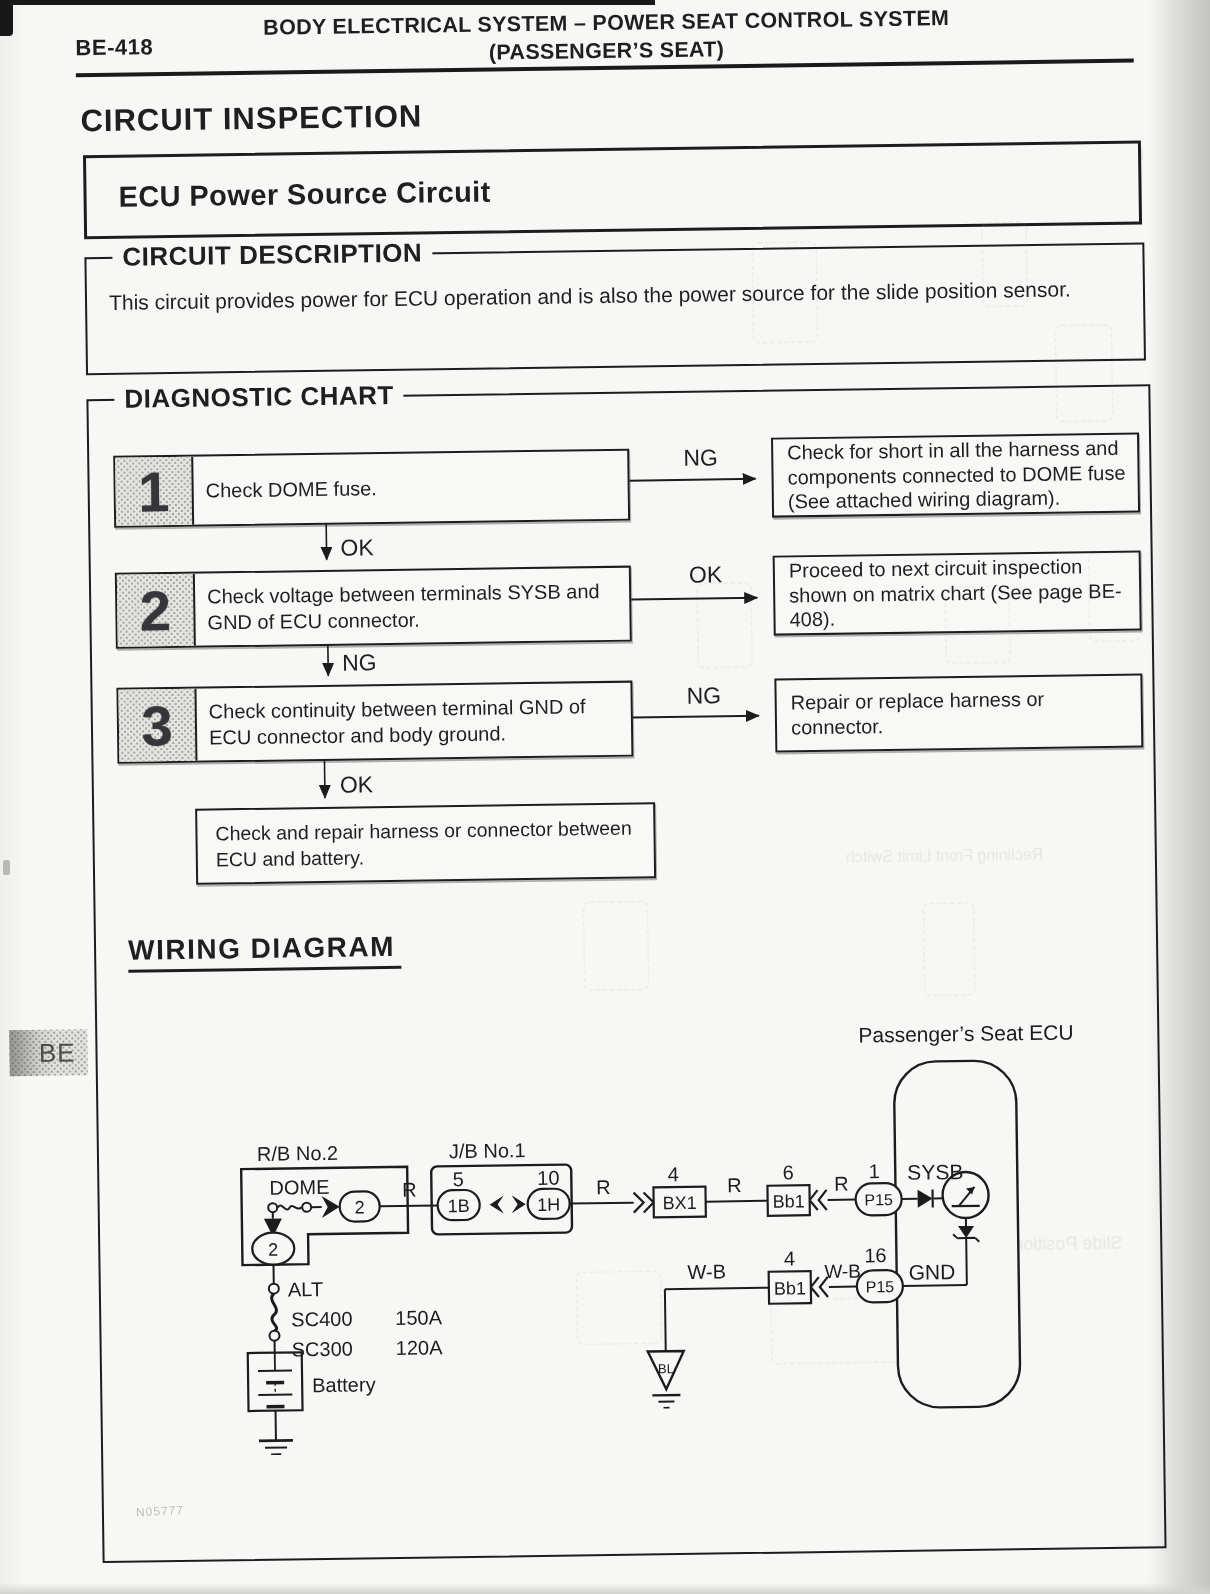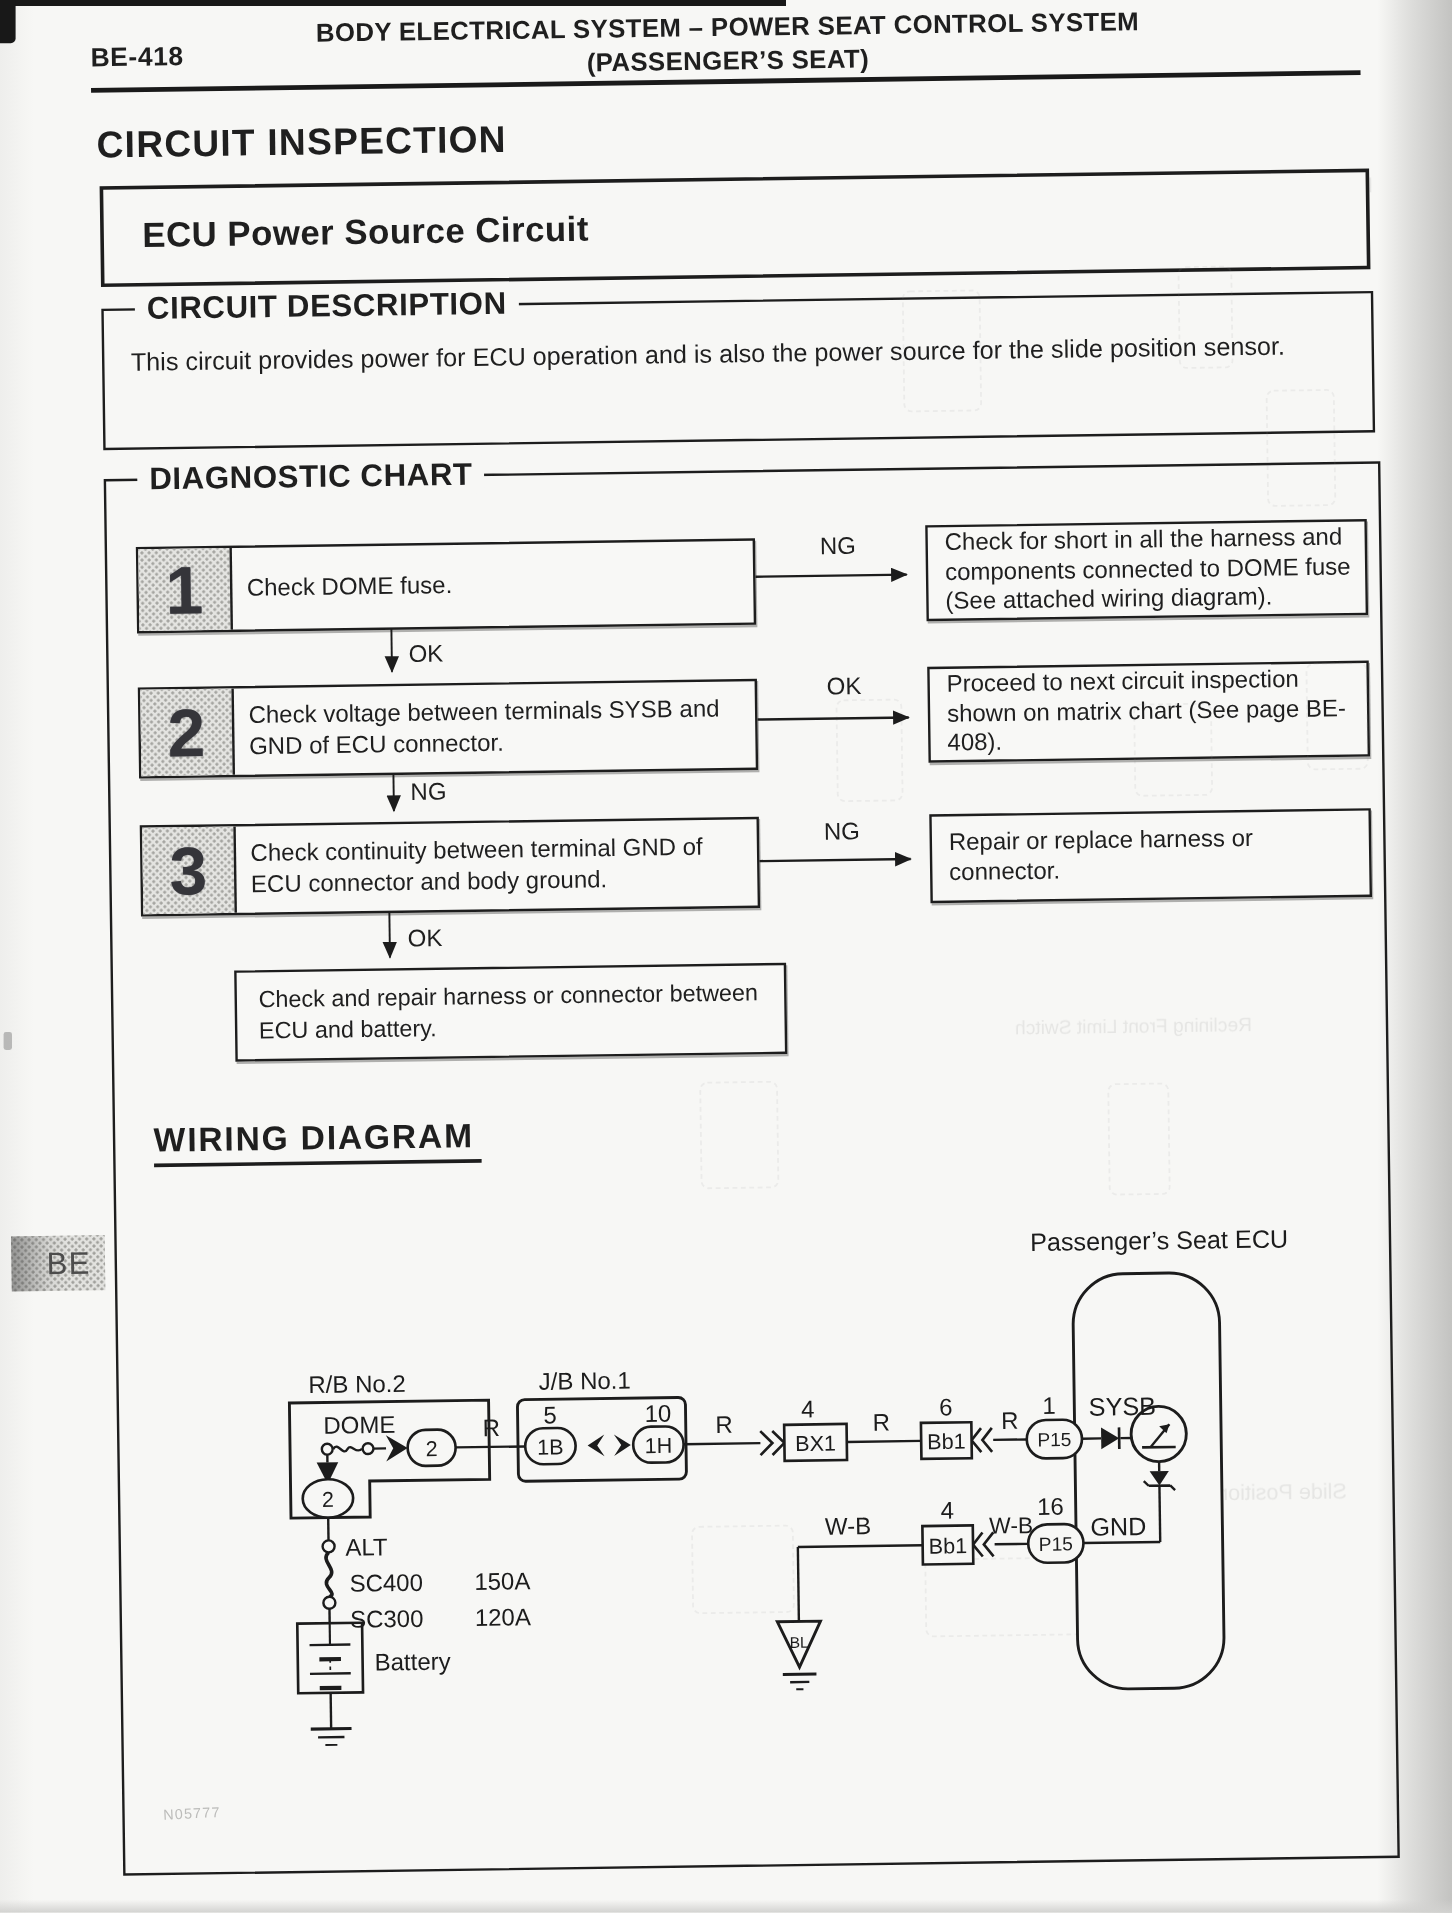--- a/index.html
+++ b/index.html
@@ -28,21 +28,21 @@
   .tile{width:76px;flex:0 0 76px;border-right:2.5px solid #1d1d1d;display:flex;align-items:center;justify-content:center;
         background-color:#e4e4e1;
         background-image:radial-gradient(circle,#a5a5a1 1.1px,rgba(0,0,0,0) 1.35px),radial-gradient(circle,#a5a5a1 1.1px,rgba(0,0,0,0) 1.35px);
         background-size:6px 6px;background-position:0 0,3px 3px;}
   .tile span{font-weight:bold;font-size:56px;color:#35353a;text-shadow:0 0 1px #55555a;}
   .steptext{flex:1;display:flex;align-items:center;padding:4px 12px 4px 12px;font-size:20px;line-height:1.32;}
   .resultbox{position:absolute;width:340px;border:2.5px solid #1d1d1d;background:#f8f8f6;display:flex;align-items:center;
              padding:3px 10px 3px 14px;font-size:20px;line-height:1.24;box-sizing:content-box;box-shadow:1px 2px 0 rgba(40,40,40,.35);}
   .finalbox{position:absolute;left:195px;top:803px;width:434px;height:72px;border:2.5px solid #1d1d1d;background:#f8f8f6;
             display:flex;align-items:center;padding:0 4px 0 18px;font-size:19.5px;line-height:1.35;box-shadow:1px 2px 0 rgba(40,40,40,.35);}
-  .blabel{position:absolute;font-size:20px;white-space:nowrap;}
+  .blabel{position:absolute;font-size:23px;white-space:nowrap;}
   .wiringhead{position:absolute;left:126px;top:928px;font-weight:bold;font-size:28px;letter-spacing:1.5px;border-bottom:3px solid #1d1d1d;padding:0 6px 3px 0;}
   .betab{position:absolute;left:6px;top:1022px;width:78px;height:46px;
          background-color:#e2e2df;
          background-image:linear-gradient(90deg,rgba(70,70,70,.5),rgba(120,120,120,.12) 40%,rgba(0,0,0,0) 60%),
            radial-gradient(circle,#a0a09c 1.1px,rgba(0,0,0,0) 1.35px),radial-gradient(circle,#a0a09c 1.1px,rgba(0,0,0,0) 1.35px);
          background-size:100% 100%,6px 6px,6px 6px;background-position:0 0,0 0,3px 3px;
          display:flex;align-items:center;justify-content:flex-end;padding-right:12px;box-sizing:border-box;}
   .betab span{font-size:26px;color:#4c4c4c;letter-spacing:1px;}
   .dwgno{position:absolute;left:126px;top:1498px;font-size:12px;color:#bcbcba;transform:rotate(-2deg);letter-spacing:1px;}
   .ghost{position:absolute;transform:scaleX(-1);color:#6f6f6f;opacity:.13;font-size:18px;white-space:nowrap;filter:blur(.5px);}

